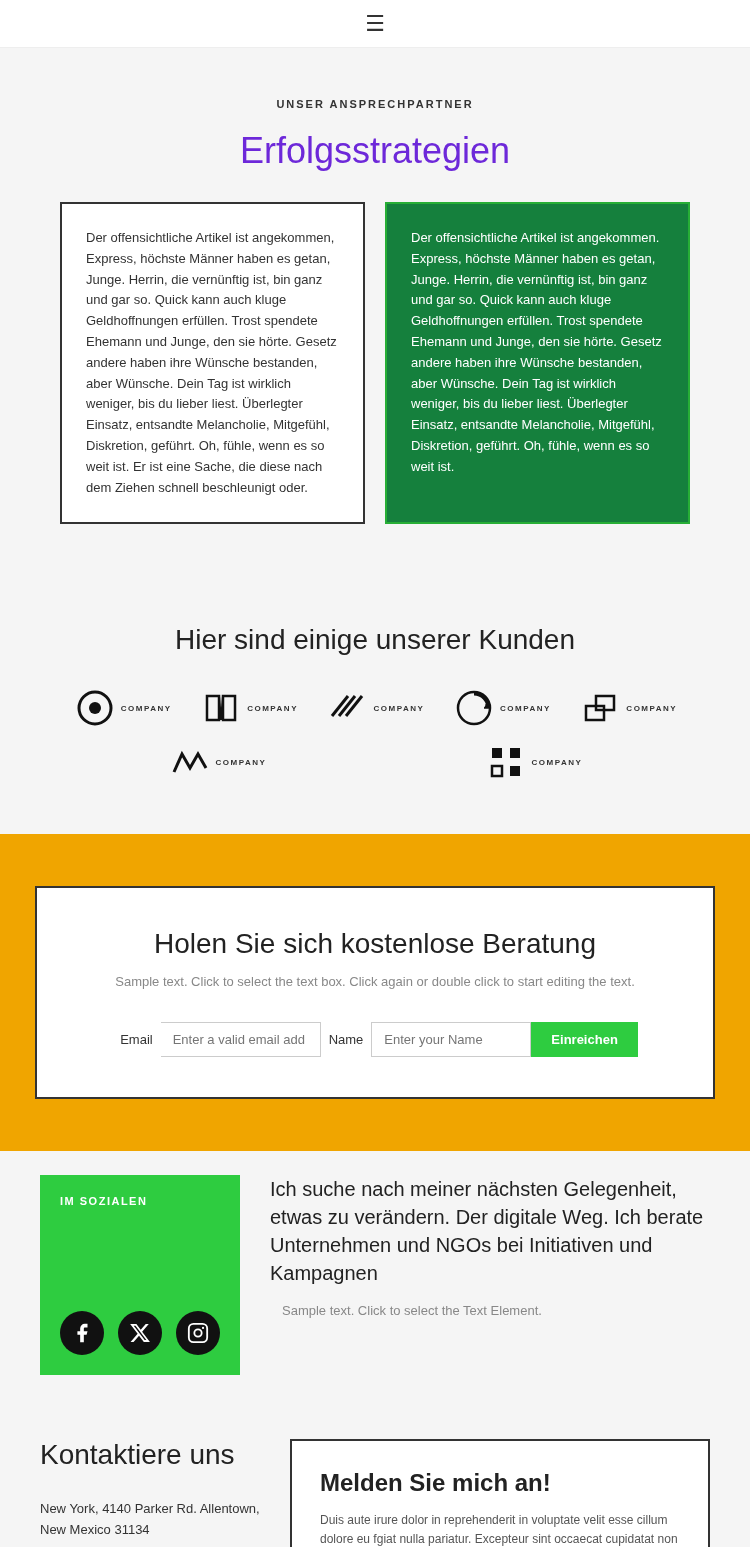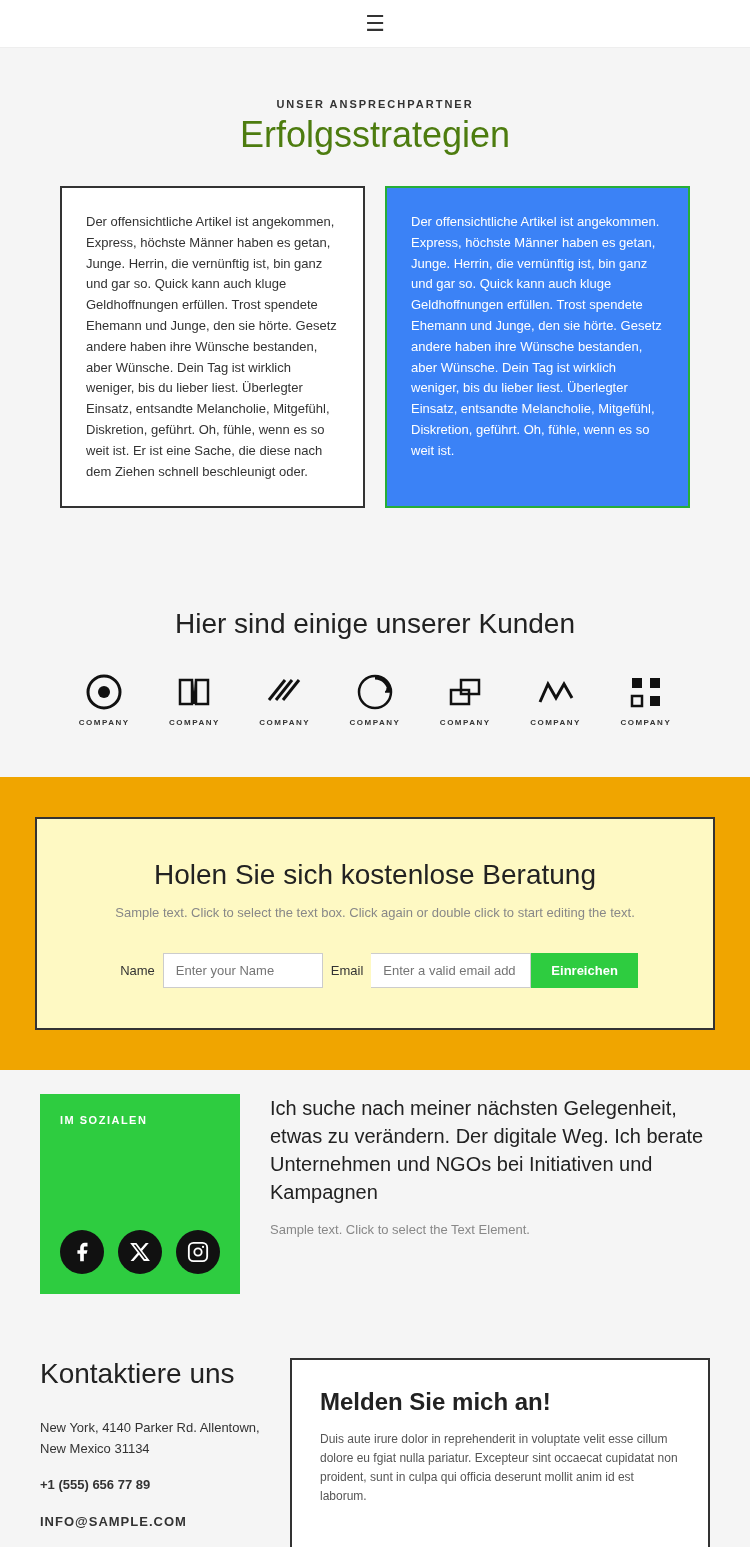--- a/index.html
+++ b/index.html
@@ -20,45 +20,45 @@
     .section-erfolg {
       background: #f5f5f5;
       padding: 50px 60px 60px;
       text-align: center;
     }
     .section-erfolg .subtitle {
       font-size: 11px;
       font-weight: bold;
       letter-spacing: 2px;
       color: #333;
-      margin-bottom: 4px;
+      margin-bottom: 20px;
       text-transform: uppercase;
     }
     .section-erfolg h2 {
       font-size: 36px;
       font-weight: 300;
-      color: #4d7c0f;
+      color: #6d28d9;
       margin-bottom: 30px;
     }
     .cards-row {
       display: flex;
       gap: 20px;
     }
     .card-white {
       background: #fff;
       border: 2px solid #333;
       padding: 24px;
       flex: 1;
       text-align: left;
       font-size: 13px;
       color: #333;
       line-height: 1.6;
     }
     .card-green {
-      background: #3b82f6;
+      background: #15803d;
       border: 2px solid #27ae36;
       padding: 24px;
       flex: 1;
       text-align: left;
       font-size: 13px;
       color: #fff;
       line-height: 1.6;
     }
 
     
@@ -76,44 +76,44 @@
     .logos-row {
       display: flex;
       justify-content: space-around;
       align-items: center;
       flex-wrap: wrap;
       gap: 10px;
       padding: 0 20px;
     }
     .logo-item {
       display: flex;
-      flex-direction: column;
+      flex-direction: row;
       align-items: center;
       gap: 4px;
     }
     .logo-item svg { width: 44px; height: 44px; }
     .logo-label {
       font-size: 8px;
       letter-spacing: 1.5px;
       color: #333;
       text-transform: uppercase;
       font-weight: bold;
     }
 
     
     .section-beratung {
       background: #f0a500;
       padding: 40px 30px;
     }
     .beratung-box {
-      background: #fef9c3;
+      background: #ffffff;
       border: 2px solid #333;
       padding: 40px 24px;
       max-width: 680px;
-      margin: 0 auto;
+      margin: 12px auto;
       text-align: center;
     }
     .beratung-box h2 {
       font-size: 28px;
       font-weight: 400;
       color: #222;
       margin-bottom: 12px;
     }
     .beratung-box .sample-text {
       font-size: 13px;
@@ -215,20 +215,21 @@
     .social-right h2 {
       font-size: 20px;
       font-weight: 400;
       color: #222;
       line-height: 1.4;
       margin-bottom: 16px;
     }
     .social-right .sample-text {
       font-size: 13px;
       color: #888;
+      margin-left: 12px;
     }
 
     
     .section-kontakt {
       background: #f5f5f5;
       padding: 40px 40px;
       display: flex;
       gap: 30px;
       align-items: flex-start;
     }
@@ -366,26 +367,26 @@
   </div>
 </div>
 
 <div class="section-beratung">
   <div class="beratung-box">
     <h2>Holen Sie sich kostenlose Beratung</h2>
     <p class="sample-text">Sample text. Click to select the text box. Click again
 or double click to start editing the text.</p>
     <div class="form-row">
       <div class="form-group">
+        <span class="form-label">Email</span>
+        <input class="form-input-email" type="email" placeholder="Enter a valid email add" style="">
+      </div>
+      <div class="form-group">
         <span class="form-label">Name</span>
         <input class="form-input" type="text" placeholder="Enter your Name" style="">
-      </div>
-      <div class="form-group">
-        <span class="form-label">Email</span>
-        <input class="form-input-email" type="email" placeholder="Enter a valid email add" style="">
       </div>
       <button class="btn-einreichen">Einreichen</button>
     </div>
   </div>
 </div>
 
 <div class="section-social">
   <div class="social-left">
     <span class="social-label">IM SOZIALEN</span>
     <div class="social-icons">

